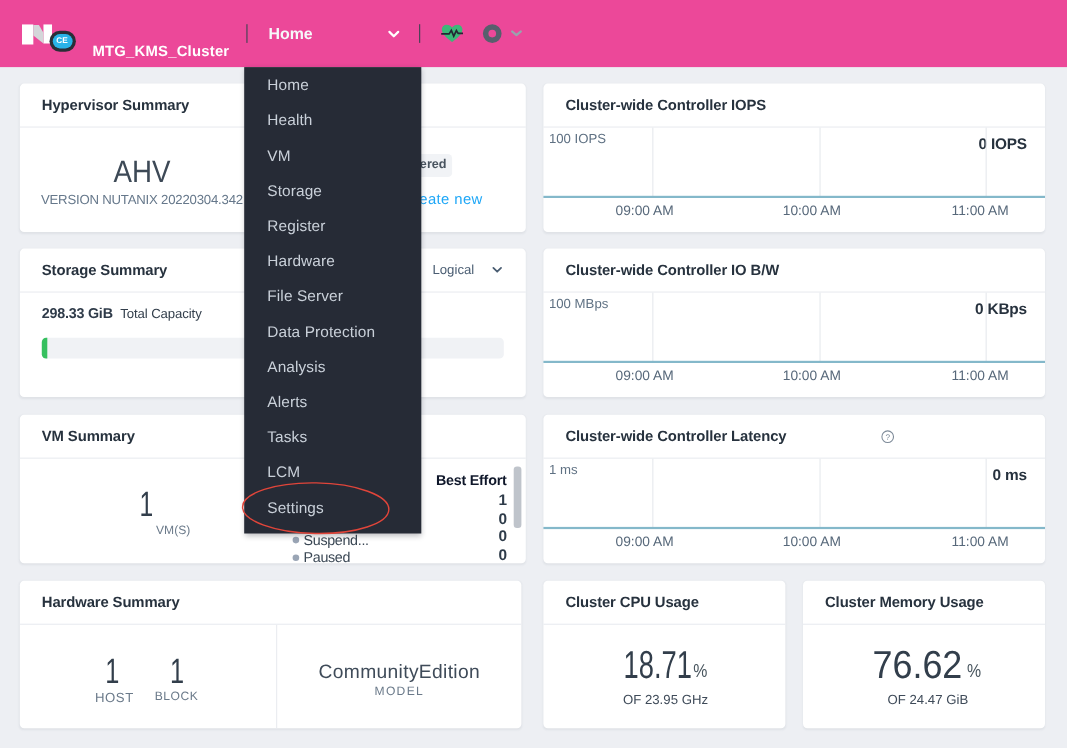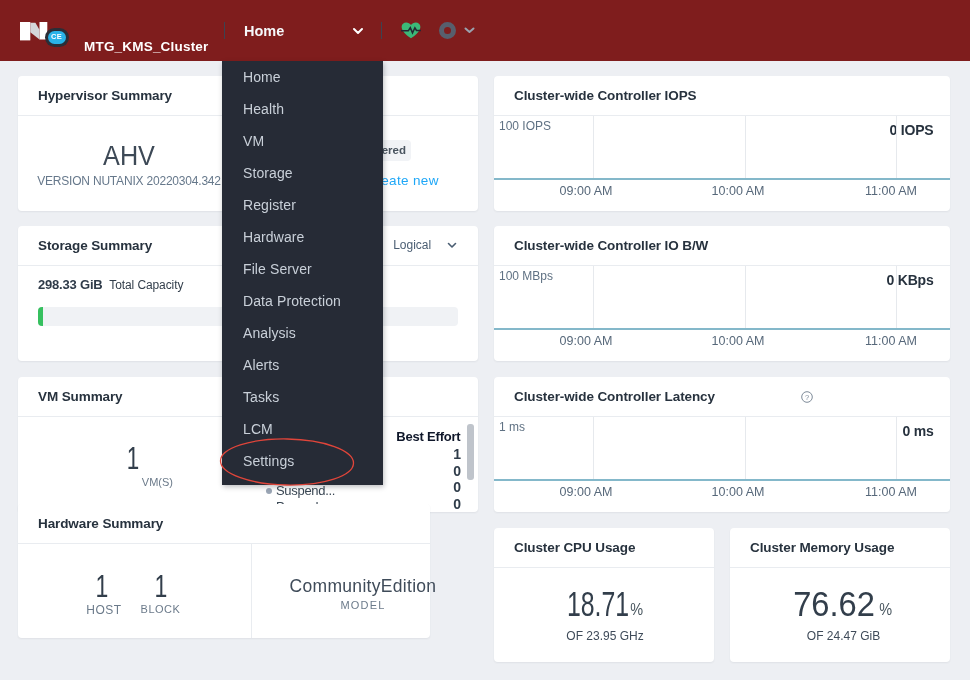--- a/index.html
+++ b/index.html
@@ -1,18 +1,18 @@
 <!DOCTYPE html>
 <html><head>
 <meta charset="utf-8">
 <style>
 * { margin:0; padding:0; box-sizing:border-box; }
 html,body { width:970px; height:680px; overflow:hidden; }
 body { background:#edeff3; font-family:"Liberation Sans", sans-serif; position:relative; }
-.bar { position:absolute; left:0; top:0; width:970px; height:61px; background:#7f1d1d; }
+.bar { position:absolute; left:0; top:0; width:970px; height:61px; background:#ec4899; }
 .card { position:absolute; background:#fff; border-radius:4px; box-shadow:0 1px 2px rgba(40,50,70,.07); }
 .chead { position:absolute; left:0; top:0; right:0; height:40px; border-bottom:1px solid #e9ecf0; }
 .ctitle { position:absolute; left:20px; top:0; line-height:39px; font-size:13.5px; letter-spacing:-.1px; font-weight:bold; color:#27323e; }
 .cval { position:absolute; right:16.5px; top:0; line-height:39px; font-size:14px; letter-spacing:-.2px; font-weight:bold; color:#27323e;margin-top:35px; }
 .gline { position:absolute; top:40px; width:1px; height:62.5px; background:#e6e9ed; }
 .axis { position:absolute; left:0; right:0; top:102.4px; height:1.5px; background:#84b8ca; }
 .ylab { position:absolute; left:5px; top:42.5px; font-size:12px; color:#5f7183; }
 .tlab { position:absolute; top:108px; width:80px; text-align:center; font-size:12.5px; color:#57687a; }
 .menu { position:absolute; left:222px; top:61px; width:161px; height:424px; background:#262b36; box-shadow:1px 2px 5px rgba(20,25,35,.28); z-index:50; }
 .menu div { height:32px; line-height:32px; padding-left:21px; font-size:14px; letter-spacing:.1px; color:#c9d0d9; }
@@ -132,21 +132,21 @@
   <div class="ylab">1 ms</div>
   <div class="gline" style="left:99px"></div>
   <div class="gline" style="left:251px"></div>
   <div class="gline" style="left:402px"></div>
   <div class="axis"></div>
   <div class="tlab" style="left:52px">09:00 AM</div>
   <div class="tlab" style="left:204px">10:00 AM</div>
   <div class="tlab" style="left:357px">11:00 AM</div>
 </div>
 
-<div class="card" style="left:18px;top:504px;width:412px;height:134px">
+<div class="card" style="left:18px;top:528px;width:456px;height:134px">
   <div class="chead">
       <div class="ctitle">Hardware Summary</div>
     </div>
   <div style="position:absolute;left:233px;top:40px;bottom:0;width:1px;background:#e9ecf0"></div>
   <div style="position:absolute;left:63.5px;top:64px;width:40px;text-align:center;font-size:32px;line-height:36px;color:#323e4b;transform:scaleX(.72)">1</div>
   <div style="position:absolute;left:66px;top:98.5px;width:40px;text-align:center;font-size:12px;color:#6b7a8a;letter-spacing:.5px">HOST</div>
   <div style="position:absolute;left:122.5px;top:64px;width:40px;text-align:center;font-size:32px;line-height:36px;color:#323e4b;transform:scaleX(.72)">1</div>
   <div style="position:absolute;left:122.5px;top:98.5px;width:40px;text-align:center;font-size:11px;color:#6b7a8a;letter-spacing:.5px">BLOCK</div>
   <div style="position:absolute;left:232px;top:72px;width:226px;text-align:center;font-size:17.5px;letter-spacing:.3px;color:#3f4b59">CommunityEdition</div>
   <div style="position:absolute;left:232px;top:95px;width:226px;text-align:center;font-size:11px;color:#6b7a8a;letter-spacing:1.2px">MODEL</div>

